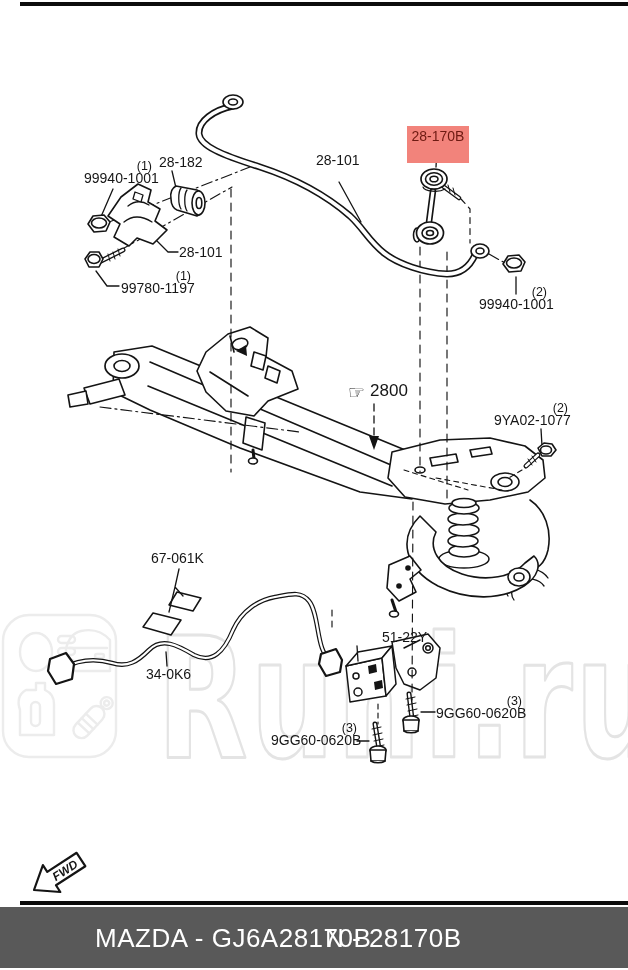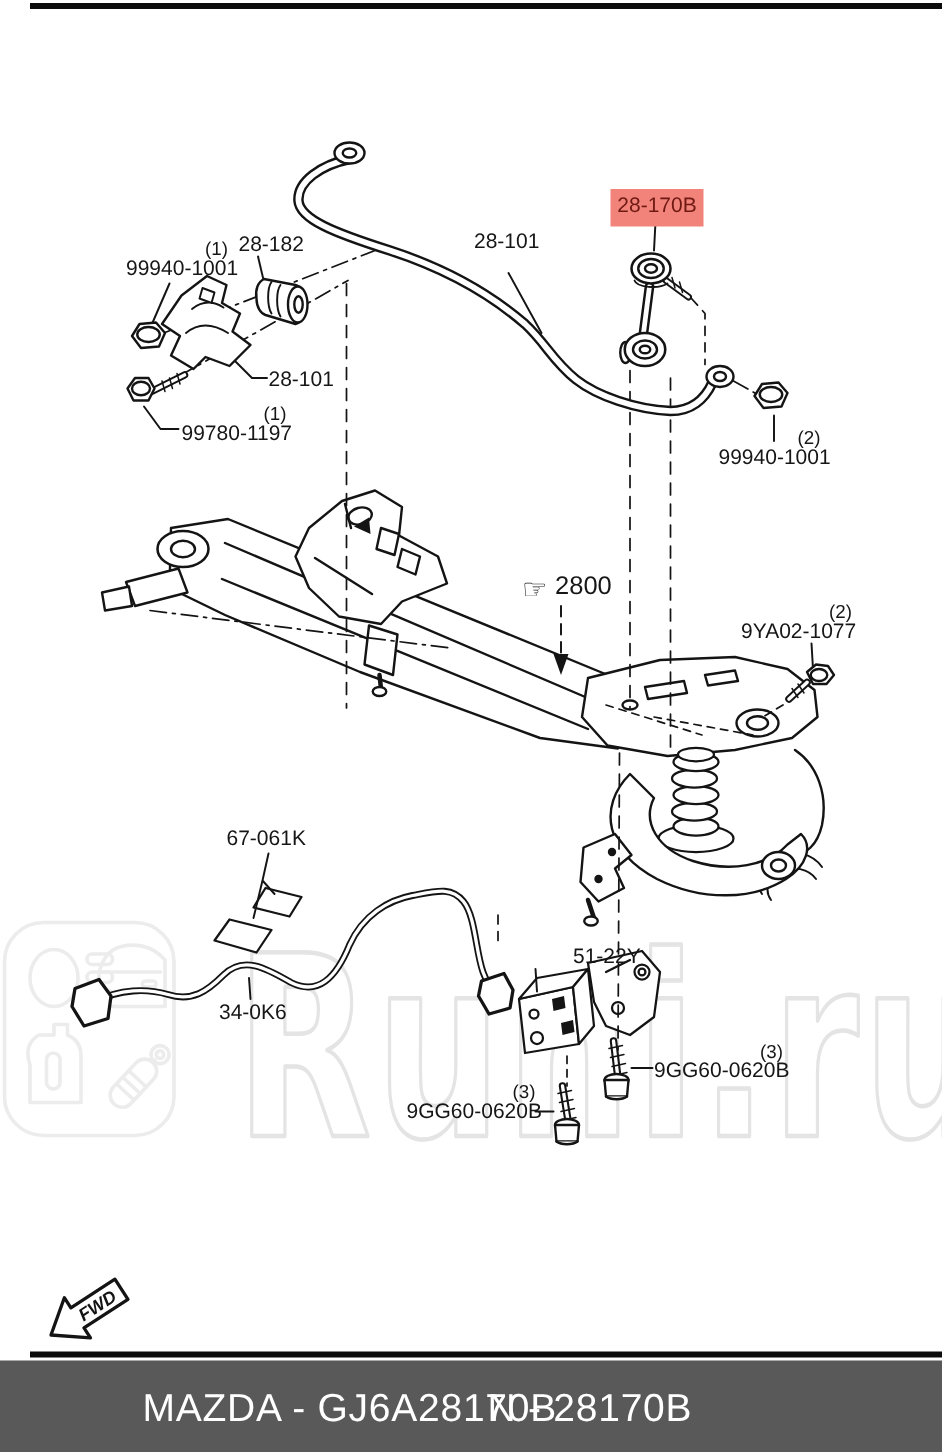--- a/index.html
+++ b/index.html
@@ -11,21 +11,21 @@
   #rule-bottom{left:20px;right:0;top:901px;}
   #footer{position:absolute;left:0;right:0;top:907px;height:61px;background:var(--footer-bg,#595959);}
   #footer span{position:absolute;top:0;line-height:63px;font-size:26px;letter-spacing:.5px;
                color:var(--footer-text,#fff);white-space:nowrap;}
   #footer .fl{left:95px;}
   #footer .fr{left:325px;}
   .plabel{position:absolute;font-size:14px;color:#161616;white-space:nowrap;z-index:5;}
   .plabel .qty{font-size:12.5px;line-height:12px;text-align:right;}
   .plabel .ptext{line-height:13px;}
   .plabel.hl{background:var(--hl-bg,#f2837b);color:var(--hl-text,#6e1a12);
-             text-align:center;padding:4px 0 8px;}
+             text-align:center;padding:4px 0 20px;}
   .hand{font-family:"DejaVu Sans",sans-serif;font-size:19px;margin-right:5px;vertical-align:-3px;}
 </style>
 </head>
 <body>
 
 <div id="page">
 
   <svg id="diagram" width="628" height="970" viewBox="0 0 628 970">
 
     <g fill="none" stroke="#ececec" stroke-width="2.4" stroke-linejoin="round" stroke-linecap="round">

